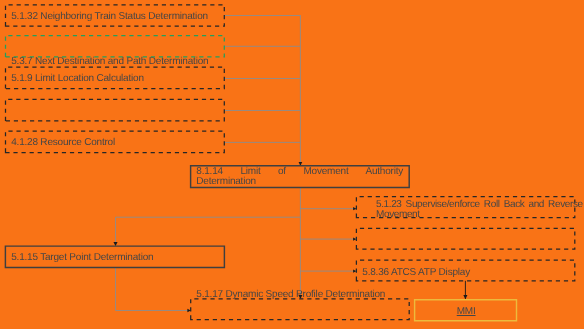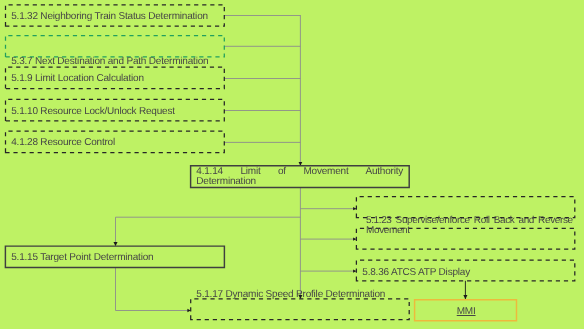--- a/index.html
+++ b/index.html
@@ -1,20 +1,20 @@
 <!DOCTYPE html>
 <html><head>
 <meta charset="utf-8">
 <style>
   html,body{margin:0;padding:0;background:#ffffff;}
   body{width:584px;height:329px;overflow:hidden;
        font-family:"Liberation Sans",sans-serif;
        -webkit-font-smoothing:antialiased;
        text-rendering:geometricPrecision;}
-  #stage{position:relative;width:584px;height:329px;background:#bef264;}
+  #stage{position:relative;width:584px;height:329px;background:#f97316;}
   svg.layer{position:absolute;left:0;top:0;width:584px;height:329px;}
   .lbl{position:absolute;font-size:10px;letter-spacing:-0.2px;color:#464646;
        white-space:nowrap;line-height:10.3px;transform:translateZ(0);}
   .lbl.just{white-space:normal;text-align:justify;}
   .lbl.just::after{content:"";display:inline-block;width:100%;}
   .ctr{text-align:center;}
 </style>
 </head>
 <body>
 
@@ -56,25 +56,24 @@
         <path d="M356.4,280.8 V260.2 H574.8 V280.8 Z" fill="none" stroke="#262626" stroke-width="1.25" stroke-dasharray="4.2 3.87"></path>
         <path d="M5.4,267.4 V246.1 H224.4 V267.4 Z" fill="none" stroke="#3f3f3f" stroke-width="1.45"></path>
         <path d="M190.7,319.5 V298.9 H409.2 V319.5 Z" fill="none" stroke="#262626" stroke-width="1.25" stroke-dasharray="4.2 3.87"></path>
         <path d="M414.6,320.8 V299.7 H516.5 V320.8 Z" fill="none" stroke="#edba3c" stroke-width="1.45"></path>
       </g>
   </svg>
 
   <div class="lbl" style="left:11.2px;top:11.9px;">5.1.32 Neighboring Train Status Determination</div>
   <div class="lbl" style="left:11.2px;top:57px;">5.3.7 Next Destination and Path Determination</div>
   <div class="lbl" style="left:11.2px;top:73.9px;">5.1.9 Limit Location Calculation</div>
-  <div class="lbl" style="left:11.2px;top:106.8px;">5.1.10 Resource Lock/Unlock Request</div>
   <div class="lbl" style="left:11.2px;top:137.6px;">4.1.28 Resource Control</div>
 
-  <div class="lbl just" style="left:196.3px;top:167.0px;width:206.8px;">4.1.14 Limit of Movement Authority Determination</div>
+  <div class="lbl just" style="left:196.3px;top:167.0px;width:206.8px;">8.1.14 Limit of Movement Authority Determination</div>
 
-  <div class="lbl just" style="left:366px;top:199.7px;width:206.7px;letter-spacing:-0.38px;margin-top:16px;">5.1.23 Supervise/enforce Roll Back and Reverse Movement</div>
+  <div class="lbl just" style="left:376px;top:199.7px;width:206.7px;letter-spacing:-0.38px;">5.1.23 Supervise/enforce Roll Back and Reverse Movement</div>
   <div class="lbl" style="left:362.3px;top:267.6px;">5.8.36 ATCS ATP Display</div>
 
   <div class="lbl" style="left:11.2px;top:252.6px;">5.1.15 Target Point Determination</div>
   <div class="lbl" style="left:196.3px;top:290px;">5.1.17 Dynamic Speed Profile Determination</div>
   <div class="lbl ctr" style="left:416.5px;top:306.8px;width:99.3px;text-decoration:underline;">MMI</div>
 
 </div>
 
 </body></html>

